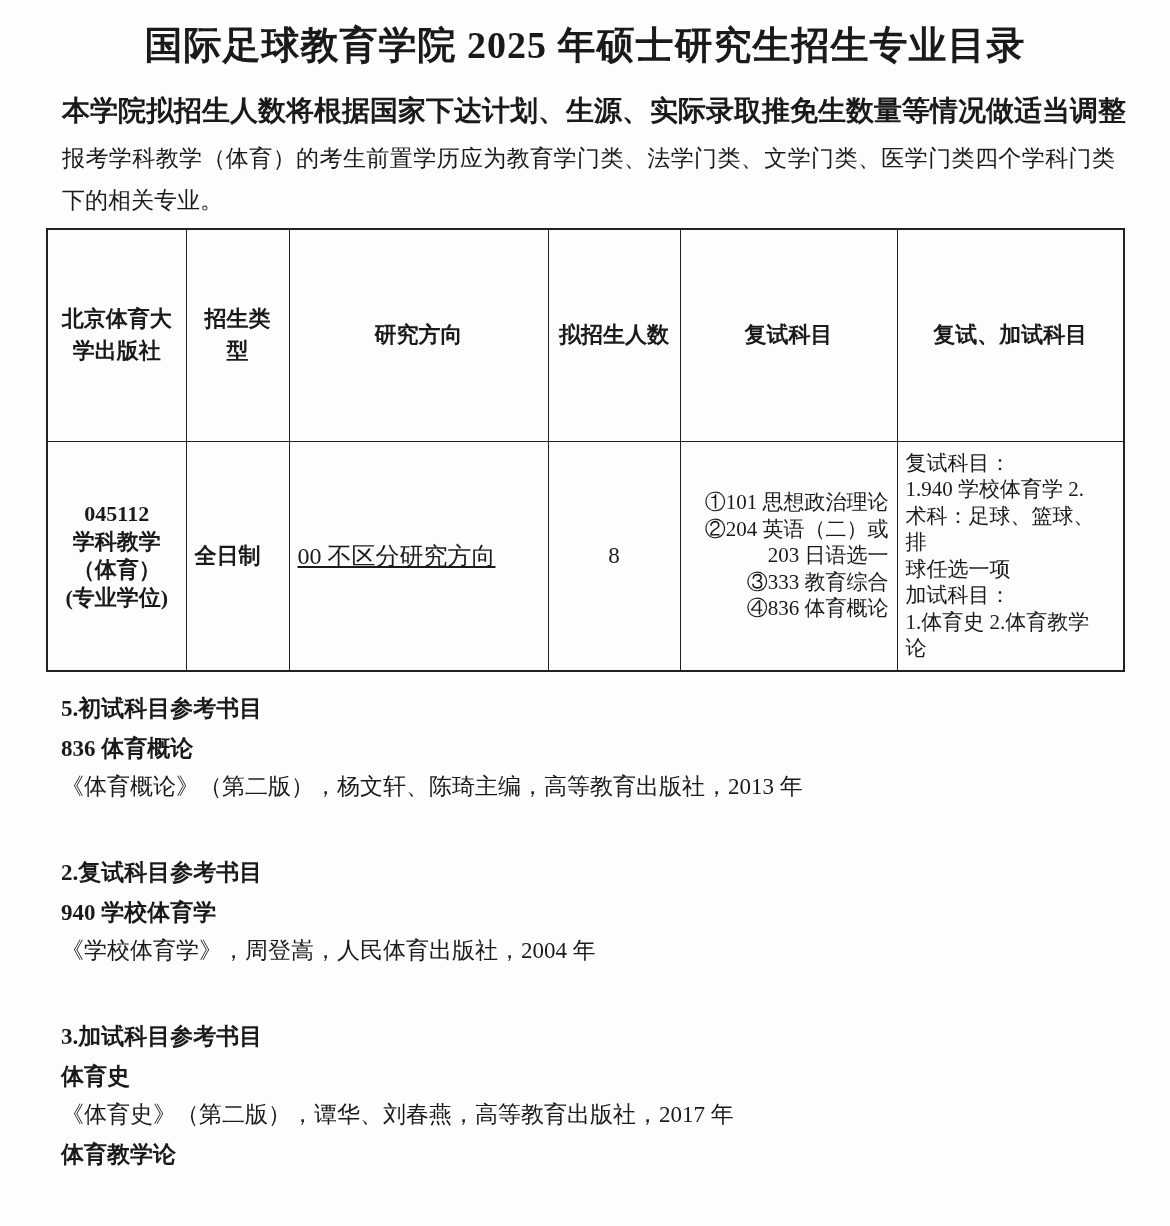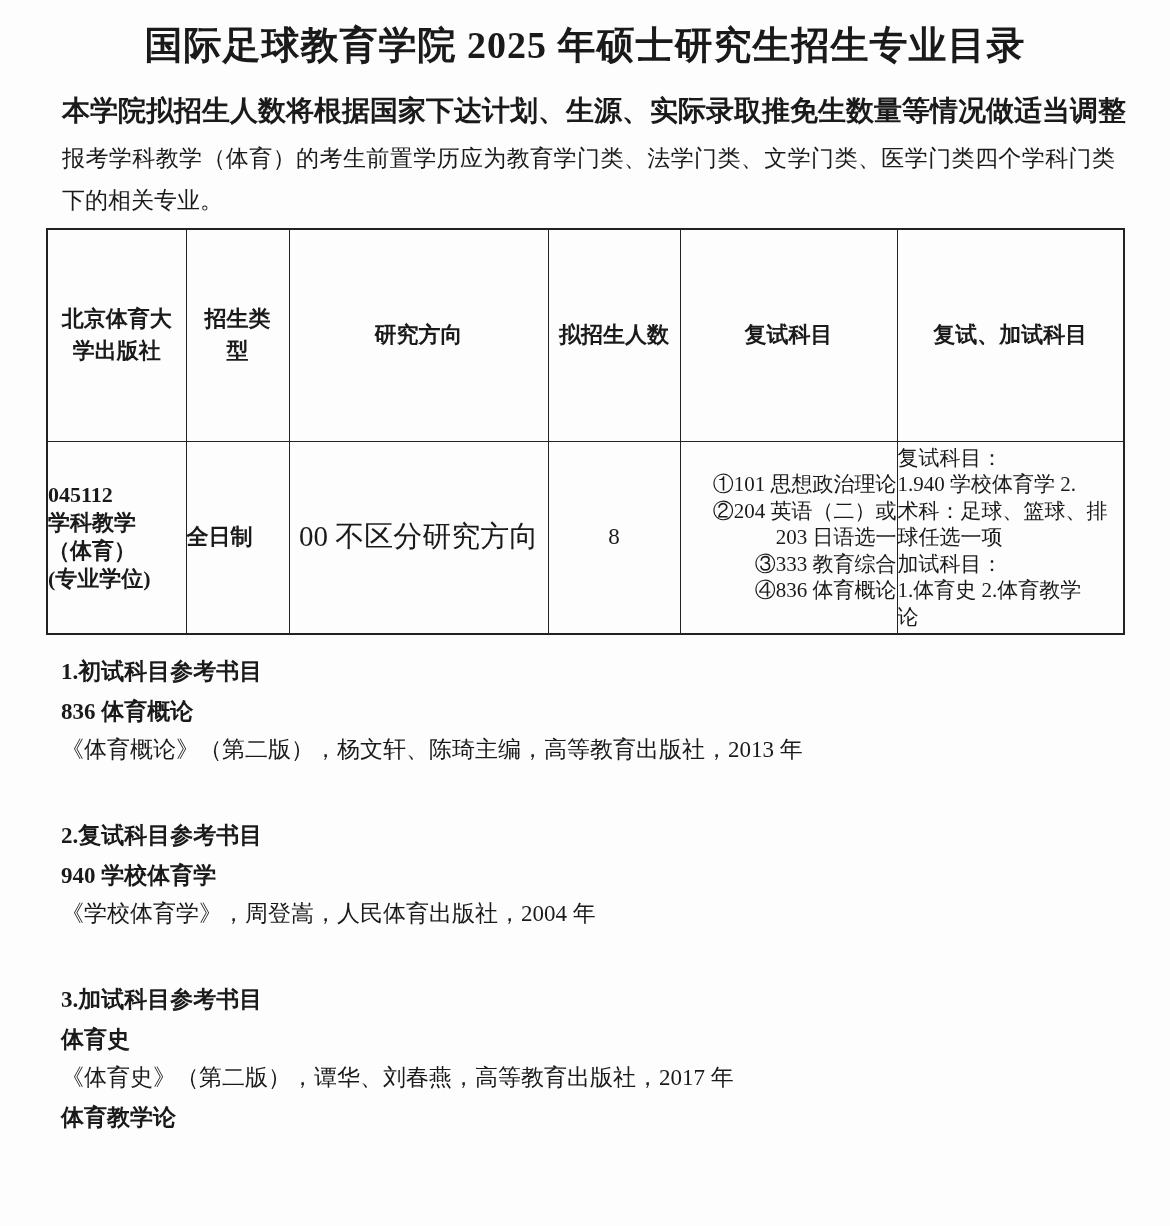--- a/index.html
+++ b/index.html
@@ -39,41 +39,41 @@
   table.adm-table {
     border-collapse: collapse;
     table-layout: fixed;
     margin: 6px 0 0 46px;
     width: 1077px;
     border: 2px solid #222;
   }
   .adm-table th, .adm-table td {
     border: 1.5px solid #222;
     vertical-align: middle;
-    padding: 0;
+    padding: 8px;
   }
   .adm-table thead tr { height: 212px; }
   .adm-table tbody tr { height: 193px; }
   .adm-table th {
     font-size: 22px;
     font-weight: 700;
     line-height: 32px;
     text-align: center;
     padding: 0 9px;
   }
   .cell-code {
     font-size: 22px; font-weight: 700;
-    line-height: 28px; text-align: left;
+    line-height: 28px; text-align: center;
     white-space: pre-line;
   }
   .cell-type {
     font-size: 22px; font-weight: 700; text-align: left;
   }
   .cell-dir {
-    font-size: 29px; text-align: center; padding: 0 4px 0 10px;
+    font-size: 24px; text-align: left; padding: 0 4px 0 10px; text-decoration: underline;
   }
   .cell-quota { font-size: 23px; text-align: center; }
   .cell-exam {
     font-size: 21px; line-height: 26.5px;
     white-space: pre-line;
     text-align: right; padding: 0 2px 0 10px;
     vertical-align: middle;
   }
   .cell-retest {
     font-size: 21px; line-height: 26.5px;
@@ -140,21 +140,21 @@
 加试科目：
 1.体育史 2.体育教学
 论</td>
       </tr>
     </tbody>
   </table>
 
   <div class="sections">
 
     <div class="section first">
-      <div class="section-heading">1.初试科目参考书目</div>
+      <div class="section-heading">5.初试科目参考书目</div>
       <div class="subject-name">836 体育概论</div>
       <div class="book-line">《体育概论》（第二版），杨文轩、陈琦主编，高等教育出版社，2013 年</div>
     </div>
 
     <div class="section">
       <div class="section-heading">2.复试科目参考书目</div>
       <div class="subject-name">940 学校体育学</div>
       <div class="book-line">《学校体育学》，周登嵩，人民体育出版社，2004 年</div>
     </div>
 

